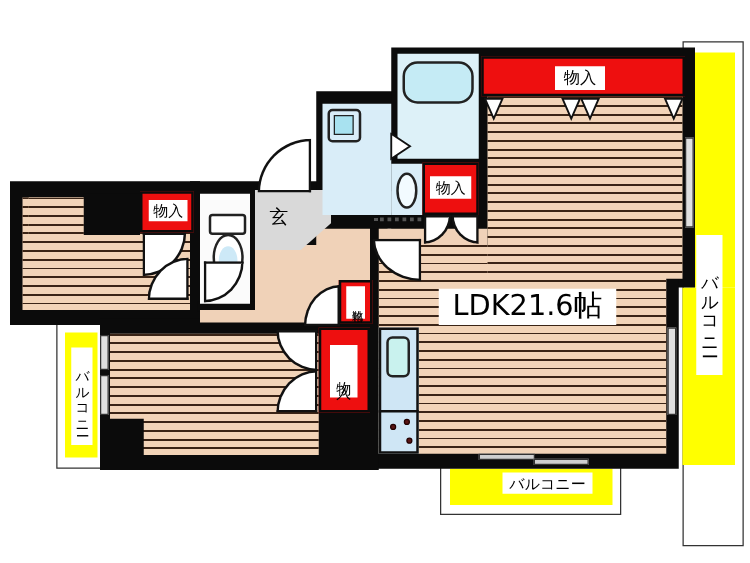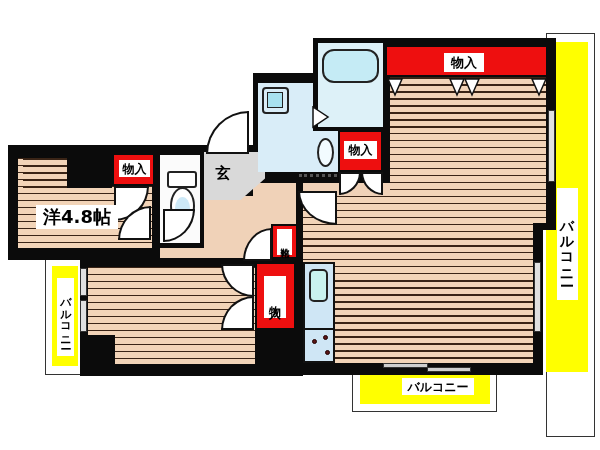--- a/index.html
+++ b/index.html
@@ -7,21 +7,21 @@
         font-family:"DejaVu Sans","Liberation Sans",sans-serif;}
   .abs{position:absolute;box-sizing:border-box;}
   .wall{background:#0b0b0b;}
   .floor{background:#f2d4b8;
          background-image:repeating-linear-gradient(to bottom,#3a2416 0,#3a2416 1.5px,transparent 1.5px,transparent 7px);}
   .plainfloor{background:#f0d2b8;}
   .wet{background:#d9edf8;}
   .red{background:#ee0f0f;border:2px solid #0b0b0b;}
   .yellow{background:#ffff00;}
   .frame{background:#ffffff;border:1px solid #333;}
-  .lbl{background:#ffffff;color:#000;font-weight:700;display:flex;align-items:center;justify-content:center;
+  .lbl{background:#ffffff;color:#000;font-weight:400;display:flex;align-items:center;justify-content:center;
        line-height:1;white-space:nowrap;}
   .nobg{background:transparent;}
   .vert{writing-mode:vertical-rl;text-orientation:upright;letter-spacing:1px;}
   .door{background:#ffffff;border:2px solid #111;}
   .d-tl{border-top-left-radius:100% 100%;}
   .d-bl{border-bottom-left-radius:100% 100%;}
   .d-br{border-bottom-right-radius:100% 100%;}
   .win{background:#e0e0e0;border:1px solid #333;}
   .fix{border:2px solid #222;}
   .dot{border-radius:50%;background:#5a1515;border:1px solid #200;}
@@ -126,16 +126,16 @@
   </svg>
   <div class="abs" style="left:299px;top:174px;width:38px;height:0;border-top:3px dotted #555;"></div>
 
   <svg class="abs" style="left:386px;top:78px;" width="162" height="20">
     <polygon points="2,1 16,1 9,17" fill="#fff" stroke="#111" stroke-width="1.5"></polygon>
     <polygon points="64,1 78,1 71,17" fill="#fff" stroke="#111" stroke-width="1.5"></polygon>
     <polygon points="79,1 93,1 86,17" fill="#fff" stroke="#111" stroke-width="1.5"></polygon>
     <polygon points="146,1 160,1 153,17" fill="#fff" stroke="#111" stroke-width="1.5"></polygon>
   </svg>
 
-  <div class="abs lbl" style="left:36px;top:205px;width:82px;height:24px;font-size:18px;">洋4.8帖</div>
+  <div class="abs lbl" style="left:351px;top:231px;width:142px;height:29px;font-size:23px;">LDK21.6帖</div>
   <div class="abs lbl" style="left:402px;top:378px;width:72px;height:17px;font-size:12px;">バルコニー</div>
 
 </div>
 
 </body></html>

